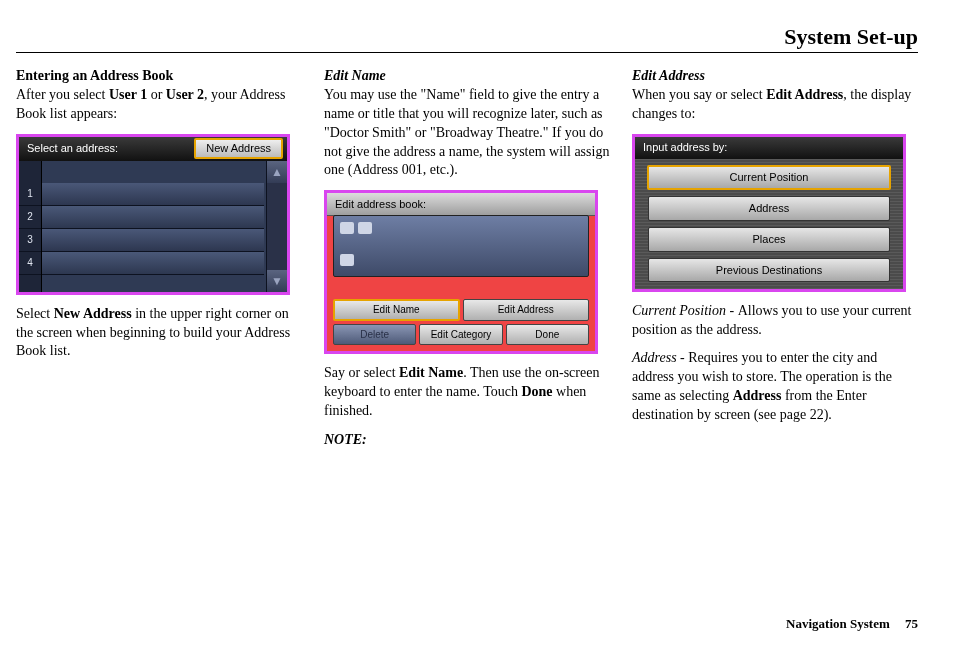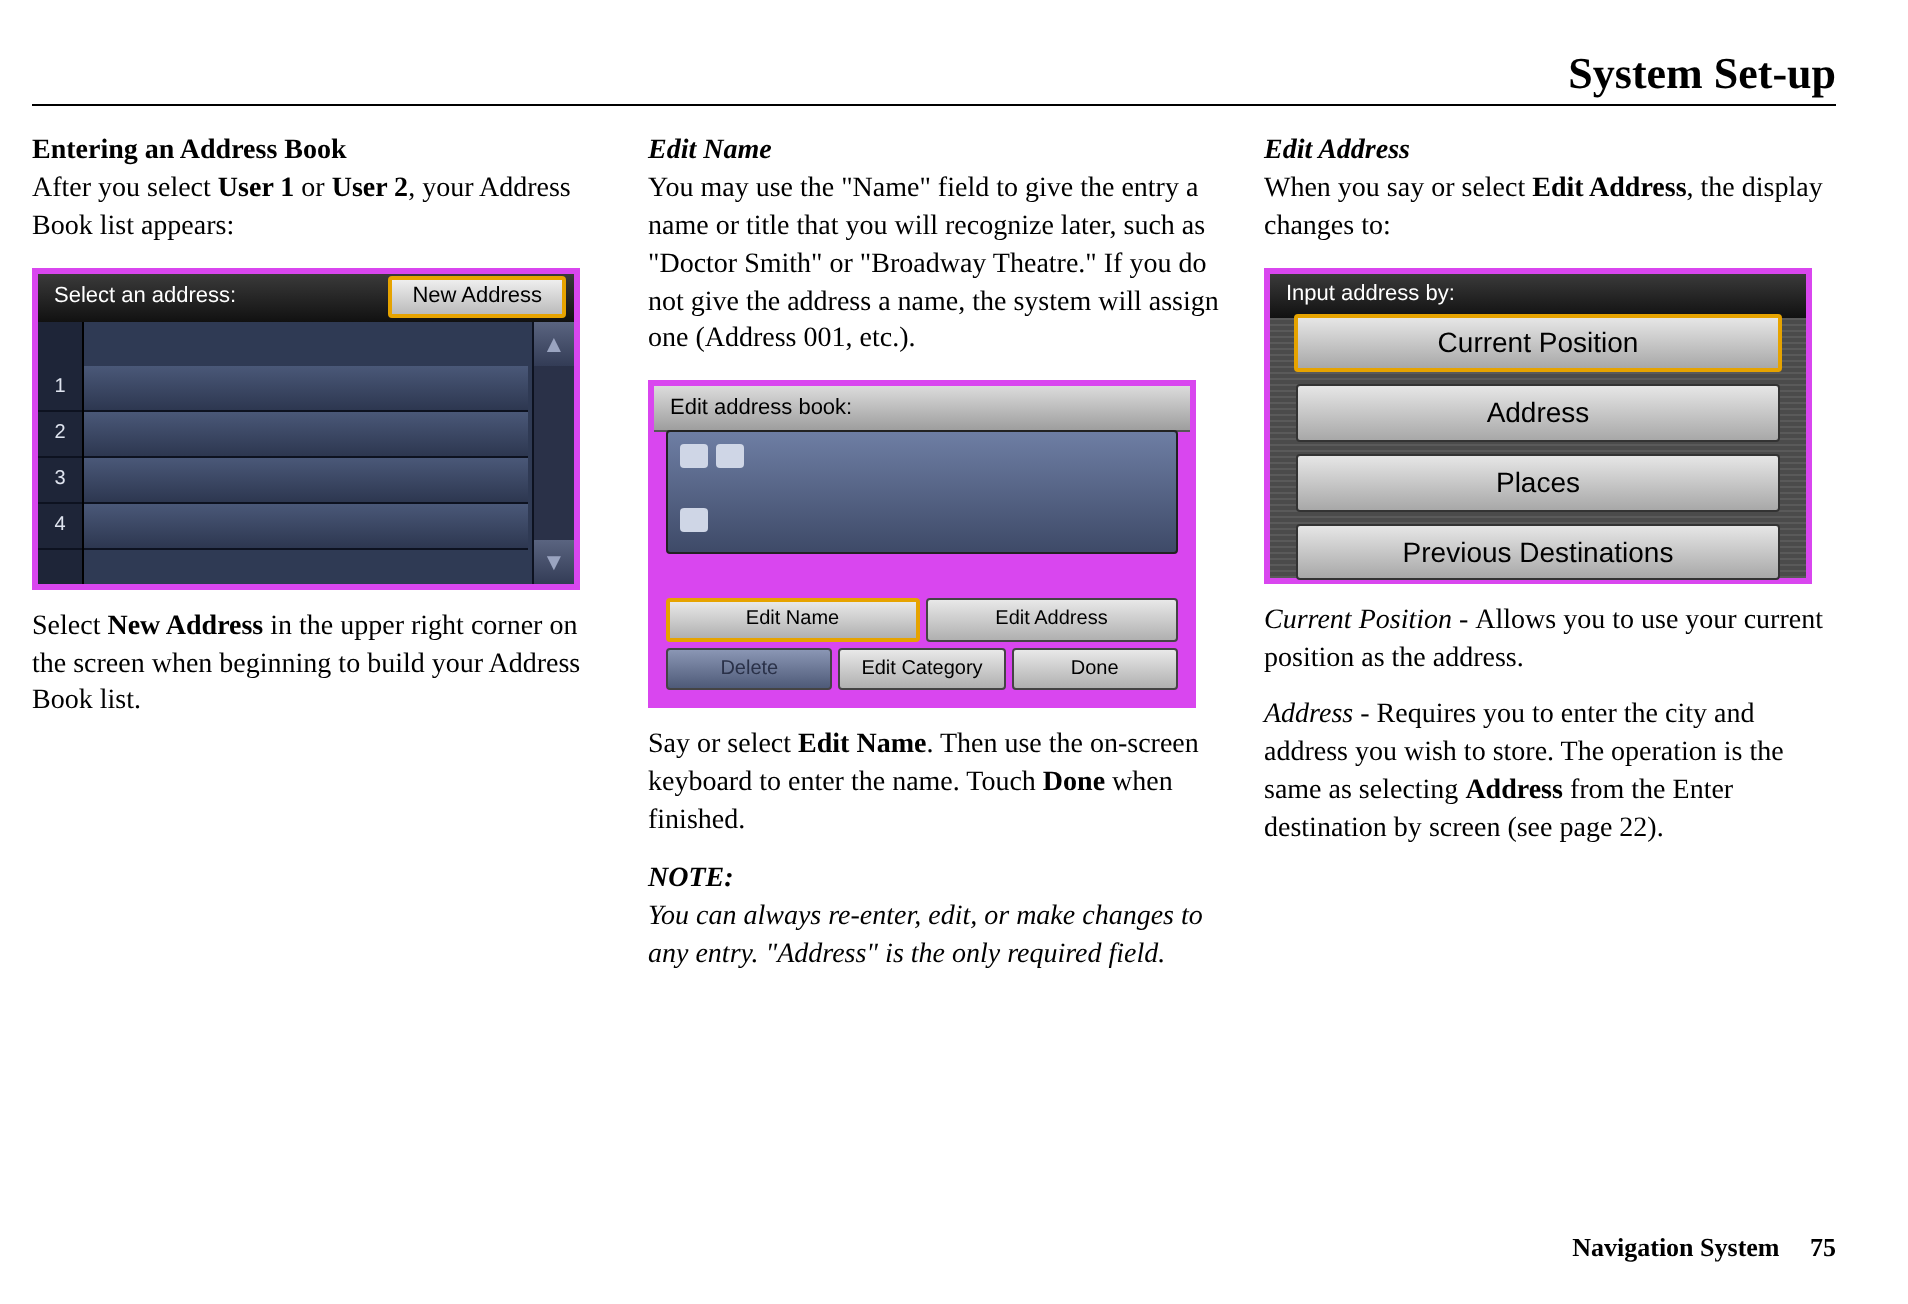--- a/index.html
+++ b/index.html
@@ -121,21 +121,21 @@
     height: 22px;
     background: linear-gradient(#5a6480,#333c56);
     color: #9aa4c0;
     display: flex;
     align-items: center;
     justify-content: center;
     font-size: 12px;
   }
 
   
-  .shot2 { width: 268px; height: 158px; position: relative; background:#d946ef;}
+  .shot2 { width: 268px; height: 158px; position: relative; background:#ef4444;}
   .shot2-header {
     height: 22px;
     background: linear-gradient(#dcdcdc, #9e9e9e);
     color: #000;
     display: flex;
     align-items: center;
     padding-left: 8px;
     font-size: 11px;
     border-bottom: 1px solid #555;
   }
@@ -188,21 +188,21 @@
     position:absolute; top:22px; bottom:0; left:0; right:0;
     background: repeating-linear-gradient(#5a5a5a,#5a5a5a 1px,#4b4b4b 1px,#4b4b4b 3px);
     display:flex; flex-direction:column; justify-content:center; align-items:center;
     gap:6px;
     padding: 8px 14px;
   }
   .opt {
     width: 100%;
     background: linear-gradient(#e6e6e6,#a8a8a8);
     border: 1px solid #333;
-    font-size: 14px;
+    font-size: 11px;
     padding: 4px 0;
     text-align: center;
     color:#000;
     border-radius: 2px;
   }
   .opt.sel { border: 2px solid #e6a300; padding: 3px 0; }
 </style>
 </head>
 <body>
 
@@ -279,21 +279,20 @@
             <div class="sbtn">Done</div>
           </div>
         </div>
       </div>
 
       <p>
         <span>Say or select </span><span class="boldrun">Edit Name</span><span>. Then use the on-screen keyboard to enter the name. Touch </span><span class="boldrun">Done</span><span> when finished.</span>
       </p>
       <p>
         <span class="ital-heading">NOTE:</span><br>
-        <span class="italrun">You can always re-enter, edit, or make changes to any entry. "Address" is the only required field.</span>
       </p>
     </div>
 
     <div class="col">
       <p>
         <span class="ital-heading">Edit Address</span><br>
         <span>When you say or select </span><span class="boldrun">Edit Address</span><span>, the display changes to:</span>
       </p>
 
       <div class="shot shot3">

